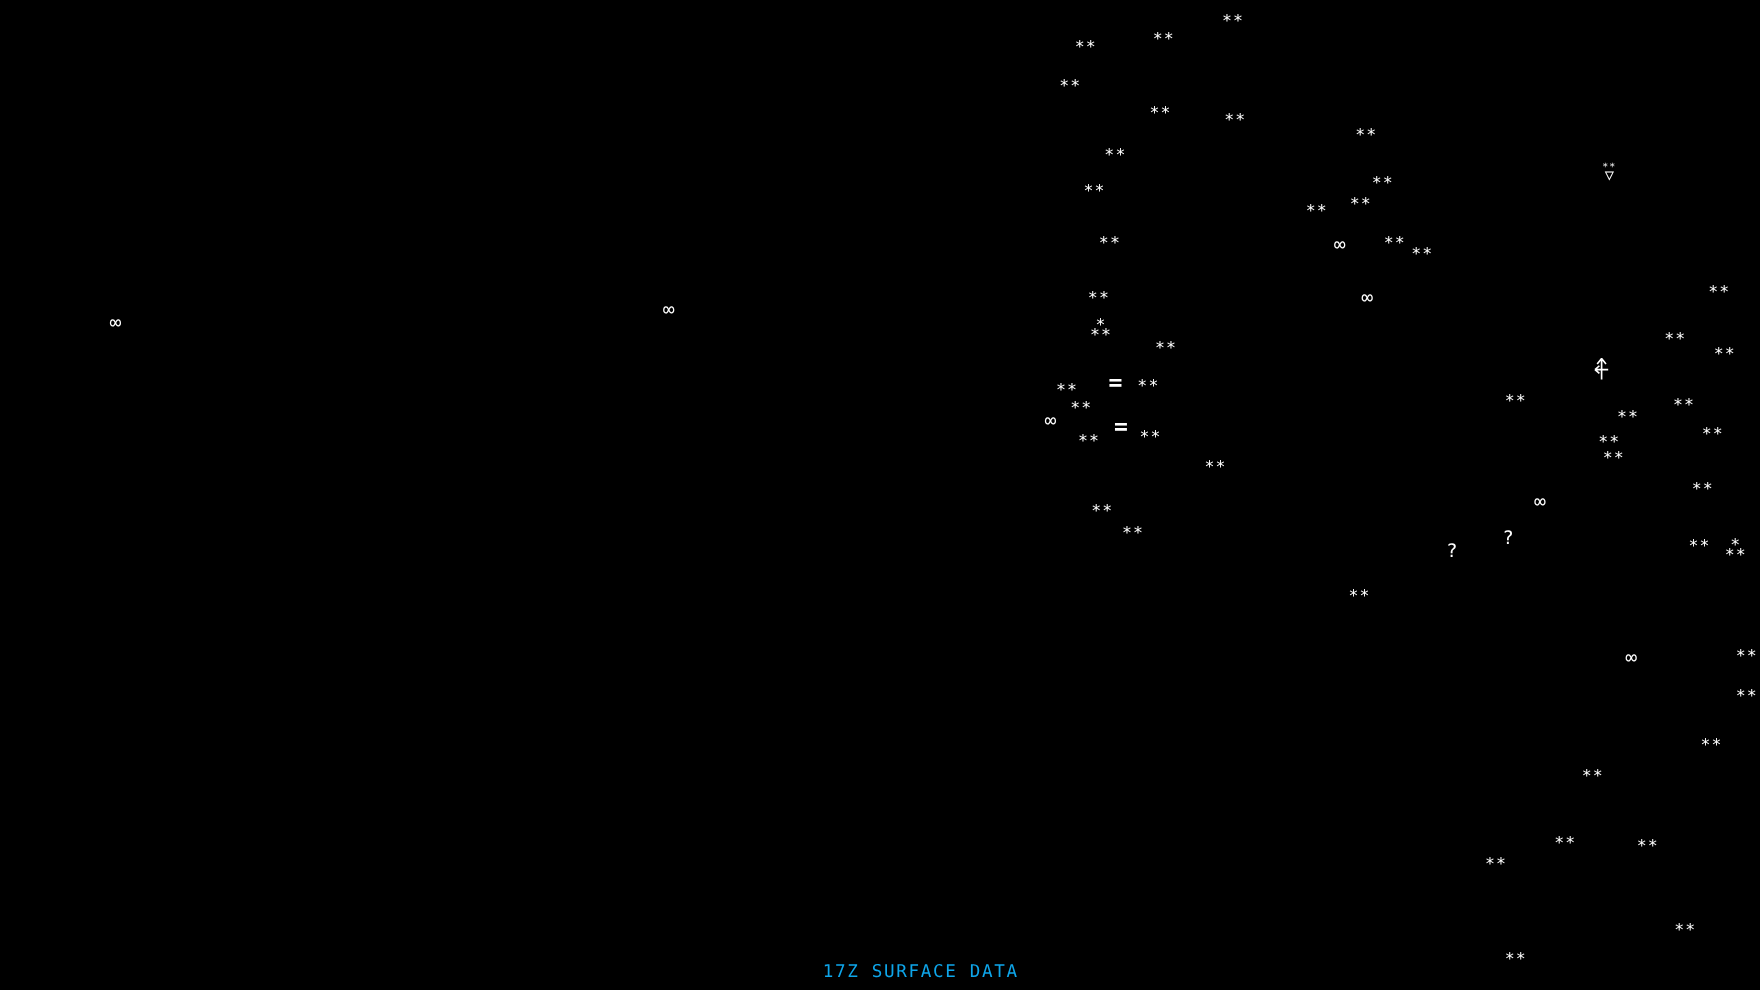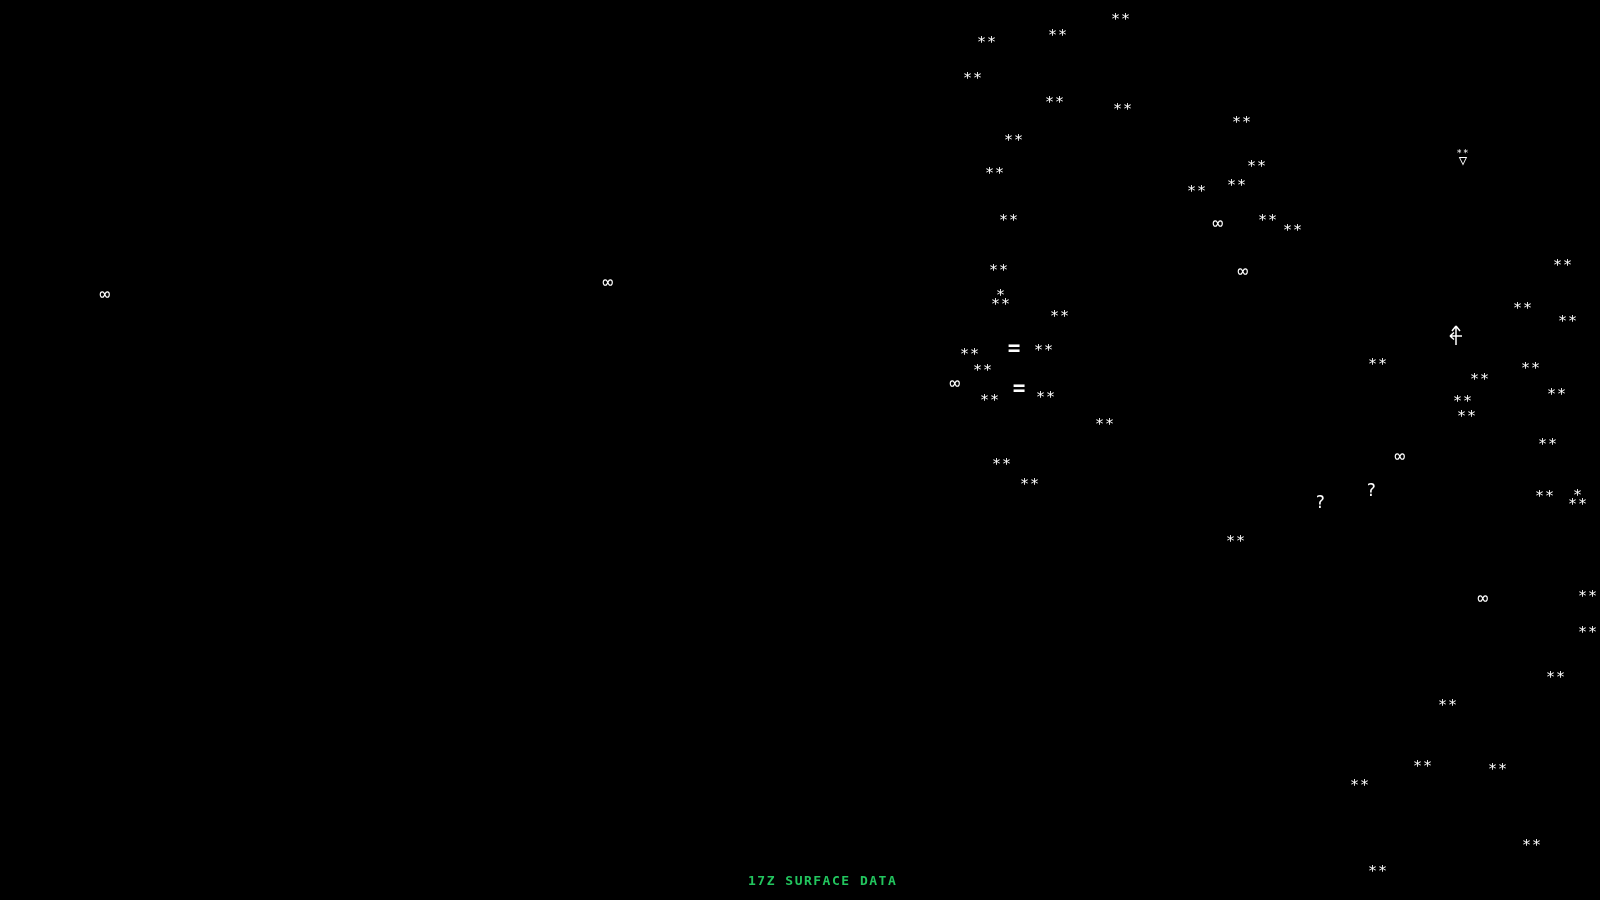--- a/index.html
+++ b/index.html
@@ -31,24 +31,24 @@
   .sym-mist       { font-size: 21px; font-weight: bold; line-height: 1; letter-spacing: 0; }
   .sym-drizzle    { font-size: 17px; letter-spacing: 0; }
   .sym-heavy-snow { font-size: 15px; line-height: 0.6; }
   .sym-snow-shower { letter-spacing: 0; }
   .sym-snow-shower .t { display: block; font-size: 9px;  line-height: 6px; letter-spacing: 1px; }
   .sym-snow-shower .b { display: block; font-size: 14px; line-height: 12px; }
   .sym-blowing-snow svg { display: block; }
   .map-title {
     position: absolute;
     left: 748px; top: 873px;
-    font-size: 13px;
-    font-weight: bold;
+    font-size: 16px;
+    font-weight: normal;
     letter-spacing: 1.5px;
-    color: #22c55e;
+    color: #0ea5e9;
     white-space: pre;
   }
 </style>
 </head>
 <body>
 
 <div class="canvas">
   <div class="layer">
       <div class="sym sym-snow" style="left: 1121px; top: 17px;">∗∗</div>
       <div class="sym sym-snow" style="left: 1058px; top: 33px;">∗∗</div>

